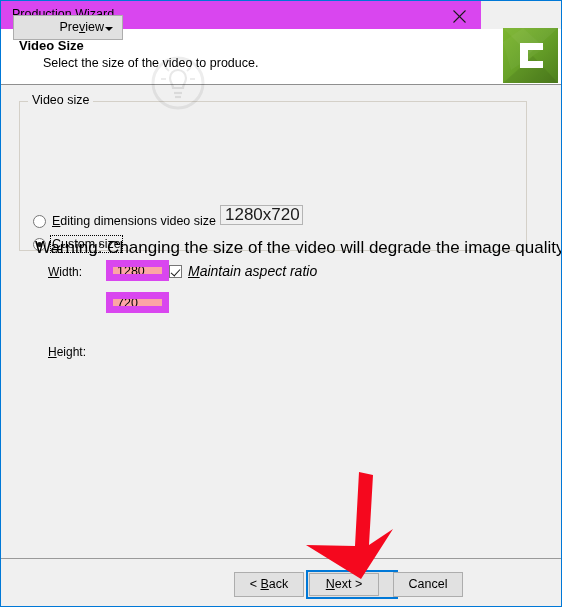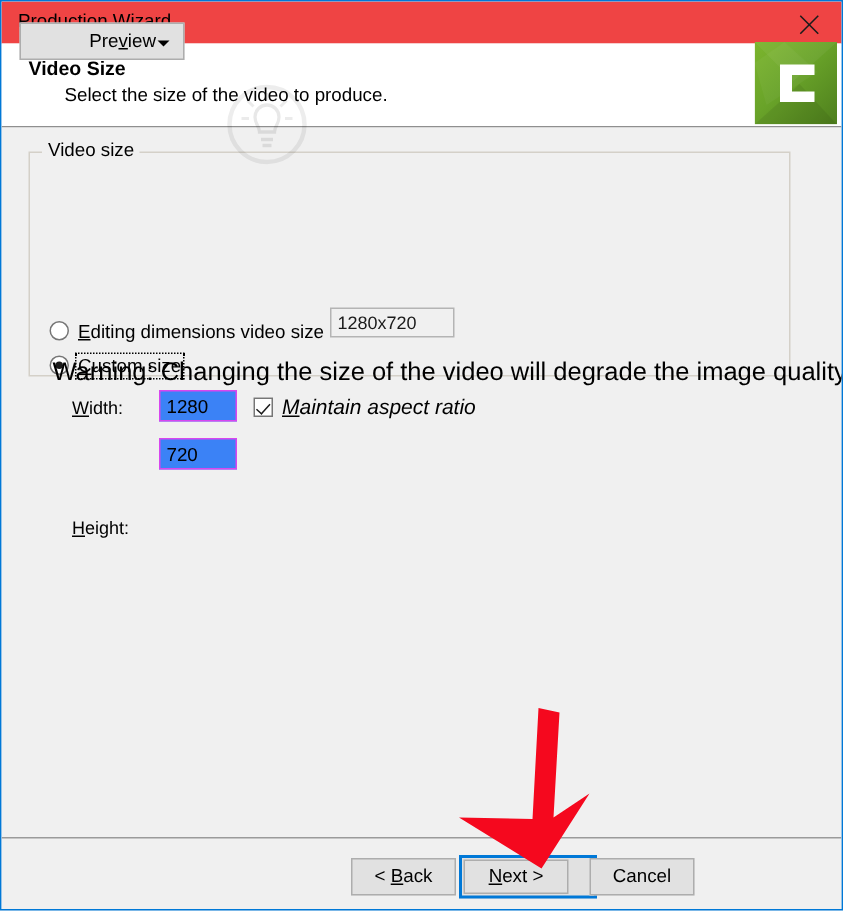--- a/index.html
+++ b/index.html
@@ -26,23 +26,23 @@
     box-sizing: border-box;
     border: 1px solid #0078d7;
     background: #f0f0f0;
     overflow: hidden;
   }
 
   
   #titlebar {
     position: absolute;
     left: 0; top: 0;
-    width: 560px;
+    width: 480px;
     height: 28px;
-    background: #ef4444;
+    background: #d946ef;
     box-sizing: border-box;
   }
   #title-text {
     position: absolute;
     left: 11px; top: 6px;
     font-size: 12.5px;
     color: #000000;
     white-space: nowrap;
   }
   #close-button {
@@ -131,20 +131,21 @@
     padding: 0 4px;
     font-size: 12.5px;
     color: #000000;
     z-index: 2;
   }
 
   
   .radio-row {
     position: absolute;
     display: flex;
+    align-items: center;
   }
   .radio-mark {
     width: 13px; height: 13px;
     border-radius: 50%;
     border: 1px solid #767676;
     background: #ffffff;
     box-sizing: border-box;
     position: relative;
     flex: none;
   }
@@ -168,39 +169,39 @@
   .akey { text-decoration: underline; }
 
   
   #dim-field {
     position: absolute;
     left: 219px; top: 120px;
     width: 83px; height: 20px;
     border: 1px solid #b4b4b4;
     background: #f0f0f0;
     box-sizing: border-box;
-    font-size: 12px;
+    font-size: 17px;
     line-height: 18px;
     padding-left: 4px;
     color: #1b1b1b;
     overflow: hidden;
     white-space: nowrap;
   }
 
   
   .field-label {
     position: absolute;
     font-size: 12px;
     white-space: nowrap;
   }
   .text-input {
     position: absolute;
-    width: 52px; height: 21px;
-    border: 1px solid #d946ef;
-    background: #3b82f6;
+    width: 63px; height: 21px;
+    border: 7px solid #d946ef;
+    background: #fca5a5;
     box-sizing: border-box;
     font-family: "Liberation Sans", sans-serif;
     font-size: 12.5px;
     line-height: 19px;
     padding-left: 4px;
     color: #000000;
     outline: none;
   }
 
   

